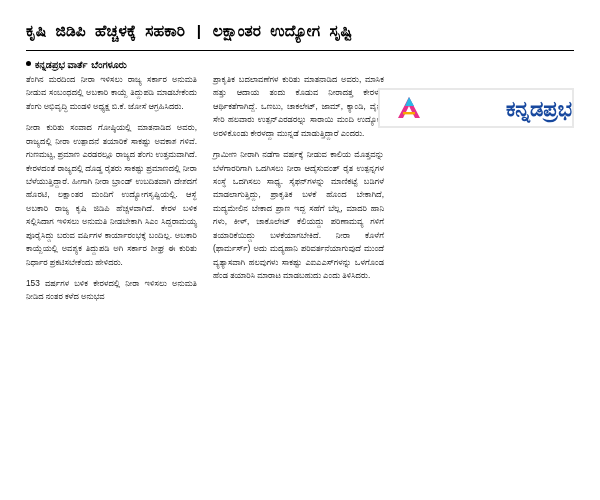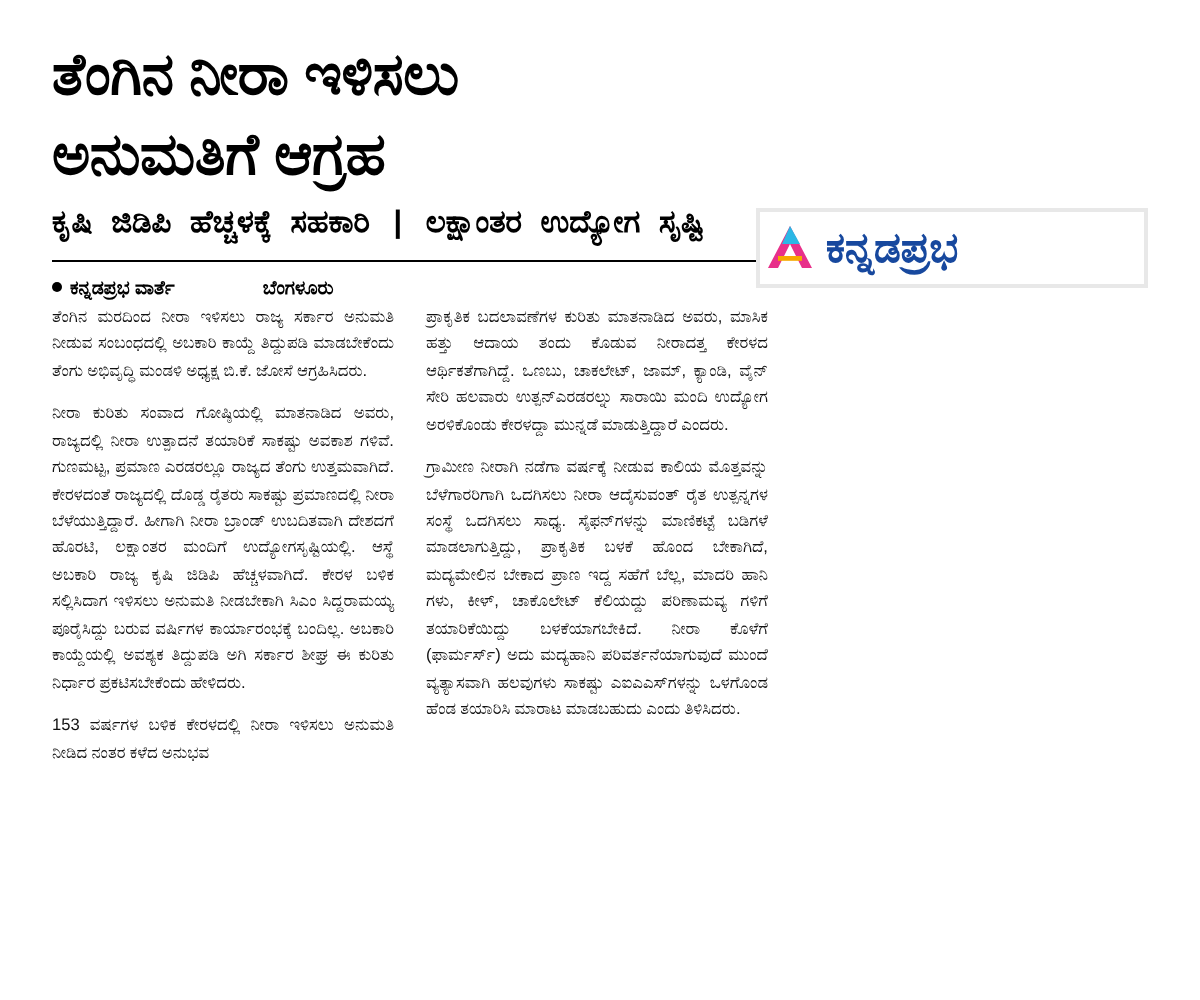--- a/index.html
+++ b/index.html
@@ -32,29 +32,29 @@
     width: 350px;
     margin: 0;
   }
   .headline .l2 {
     display: block;
   }
   
   .logo-box {
     position: absolute;
     right: 26px;
-    top: 104px;
+    top: 88px;
     width: 196px;
     height: 40px;
     border: 2px solid #e8e8e8;
     background: #fff;
     display: flex;
     align-items: center;
-    justify-content: flex-start;
-    padding-left: 2px;
+    justify-content: space-between;
+    padding-left: 16px;
     box-sizing: border-box;
   }
   .logo-mark {
     width: 26px;
     height: 26px;
     position: relative;
     flex: 0 0 auto;
     margin-right: 5px;
   }
   .logo-mark svg { display: block; }
@@ -99,21 +99,20 @@
     top: -1px;
   }
   .byline-pub {
     font-weight: bold;
     font-size: 9.5px;
     margin-right: 4px;
   }
   .byline-place {
     font-weight: bold;
     font-size: 9.5px;
-    margin-left: 40px;
   }
   
   .columns {
     margin-top: 2px;
     display: flex;
     gap: 16px;
     width: 548px;
   }
   .col {
     width: 171px;
@@ -130,24 +129,20 @@
   .col p:last-child { margin-bottom: 0; }
   .col.first .lead {
     text-indent: 0;
   }
 </style>
 </head>
 <body>
 
 <div class="page">
 
-  <h1 class="headline">
-    <span>ತೆಂಗಿನ ನೀರಾ ಇಳಿಸಲು</span>
-    <span class="l2">ಅನುಮತಿಗೆ ಆಗ್ರಹ</span>
-  </h1>
 
   <div class="logo-box">
     <span class="logo-mark">
       <svg width="26" height="26" viewBox="0 0 26 26" aria-hidden="true">
         <polygon points="13,2 24,23 19,23 13,11 7,23 2,23" fill="#e8308a"></polygon>
         <polygon points="13,2 18,11 13,11 9,11" fill="#2bb7e5"></polygon>
         <rect x="7" y="17" width="12" height="2.4" fill="#f7a800"></rect>
       </svg>
     </span>
     <span class="logo-text">ಕನ್ನಡಪ್ರಭ</span>

